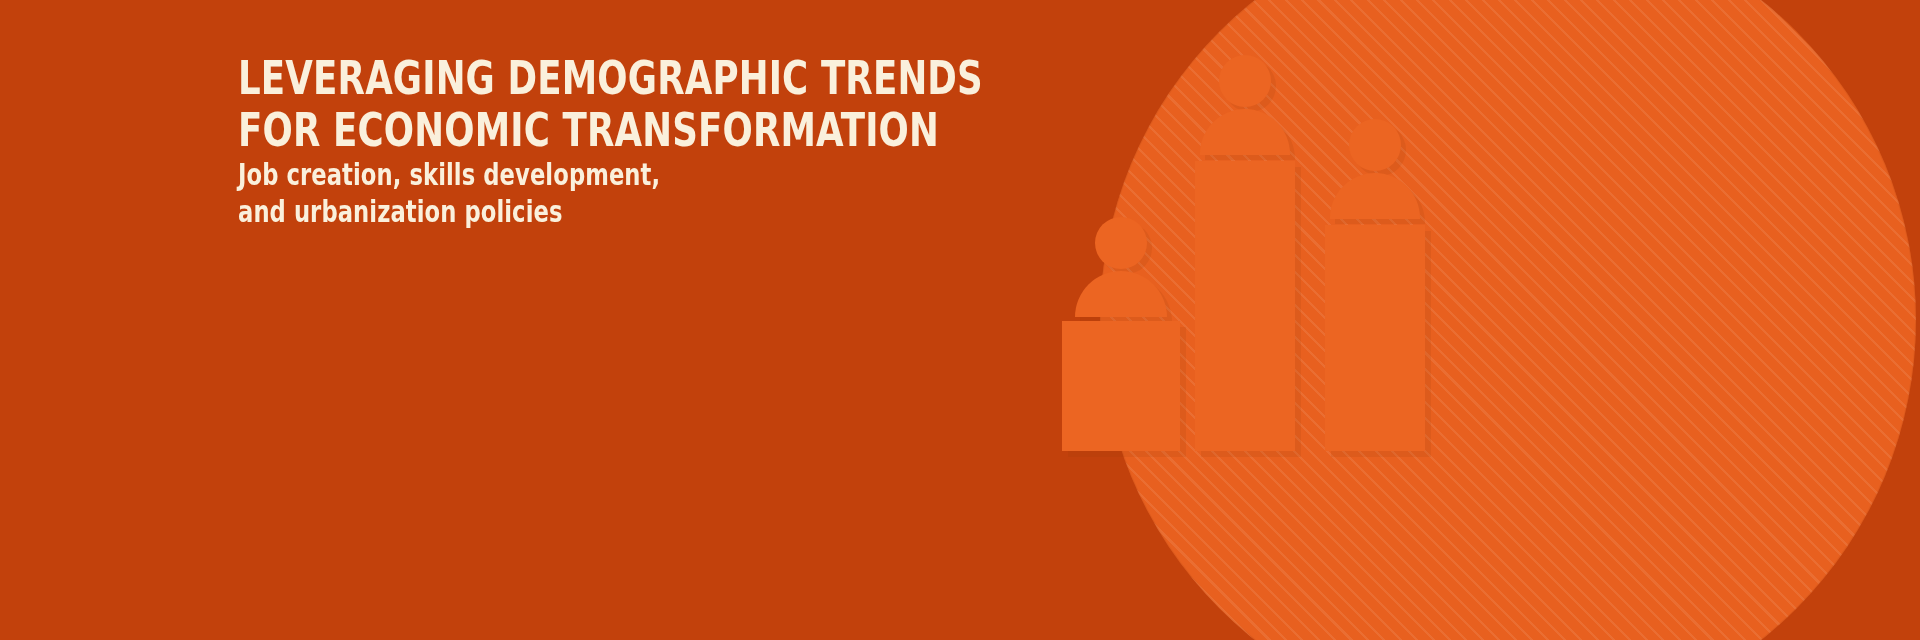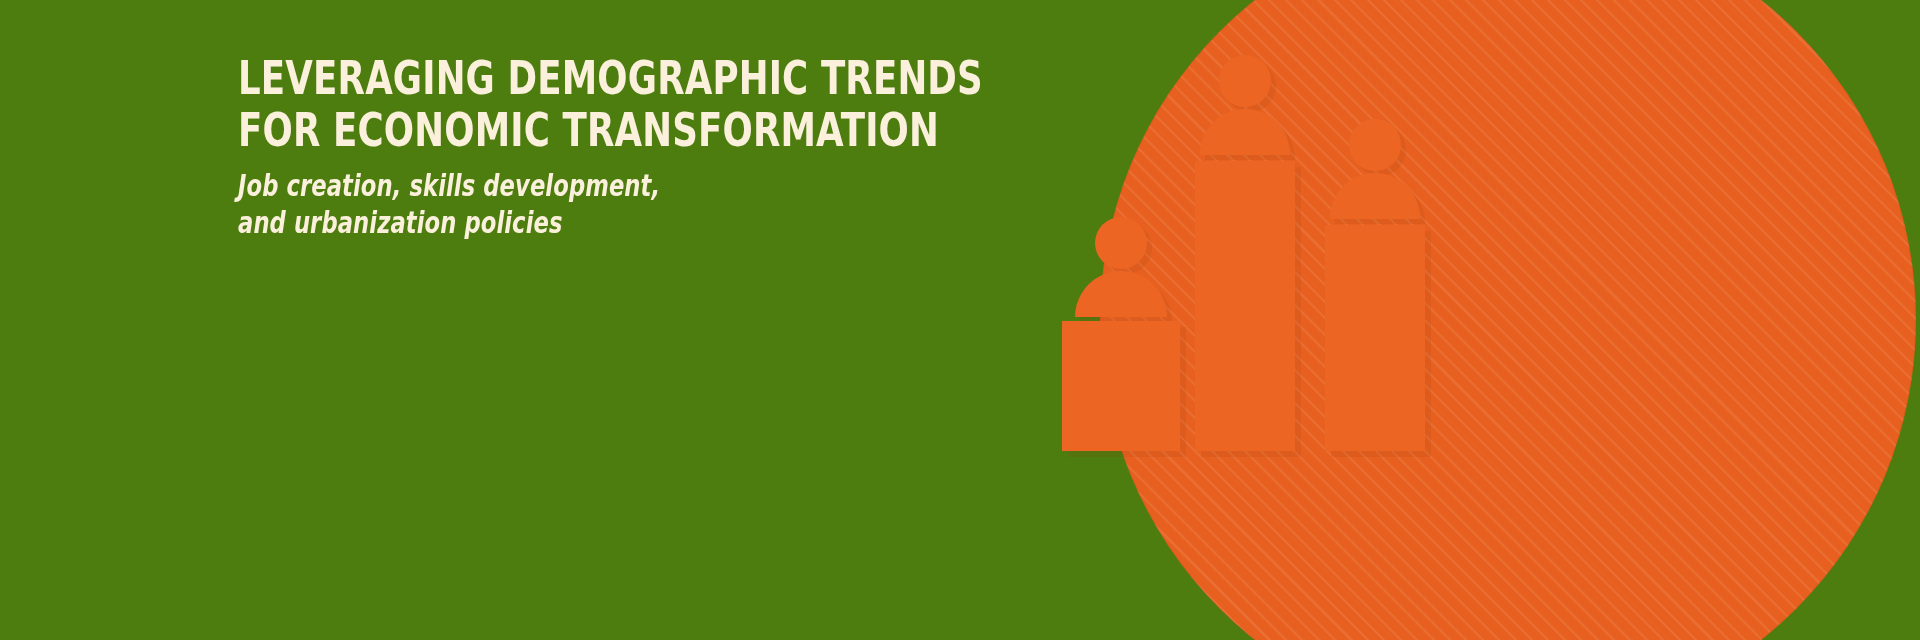--- a/index.html
+++ b/index.html
@@ -8,21 +8,21 @@
     width:1920px; height:640px;
     overflow:hidden;
     background:#E8601F;
     font-family:"Liberation Sans", sans-serif;
   }
 
   #banner {
     position:relative;
     width:1920px;
     height:640px;
-    background:#4d7c0f;
+    background:#c2410c;
     overflow:hidden;
   }
 
   
   #circle-decor {
     position:absolute;
     left:1100px;
     top:-88px;
     width:816px;
     height:816px;
@@ -62,21 +62,21 @@
     color:#FAF0DC;
     font-family:"DejaVu Sans Condensed","Liberation Sans Narrow","Liberation Sans", sans-serif;
     font-weight:bold;
     font-size:30px;
     line-height:37px;
     letter-spacing:0.1px;
     transform:scaleX(0.84);
     transform-origin:left center;
     white-space:nowrap;
   }
-  #subtitle-block { margin-top:11px;font-style:italic; }
+  #subtitle-block { margin-top:0; }
 
   
   #figure-group {
     position:absolute;
     left:1055px;
     top:0;
     width:400px;
     height:640px;
   }
   .figure { position:absolute; bottom:189px; }

